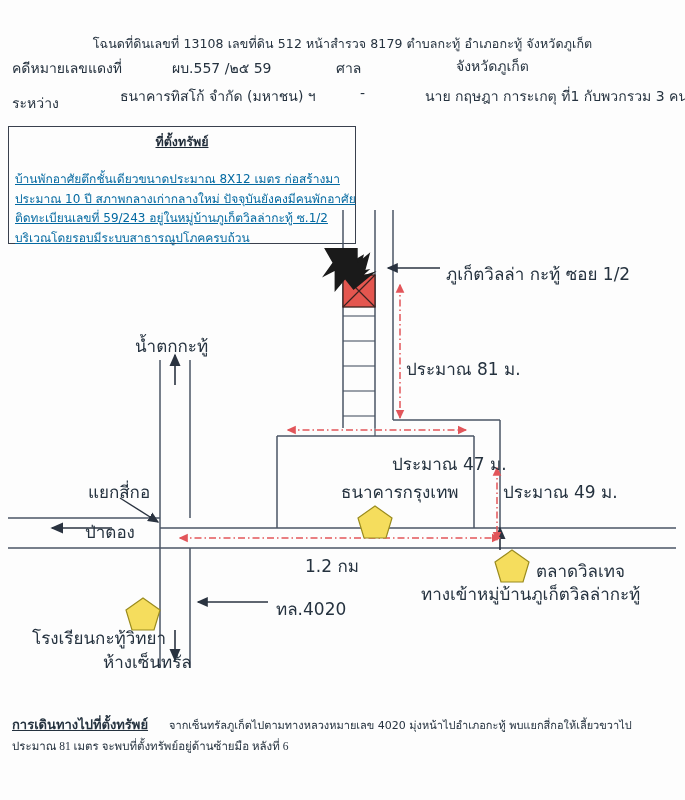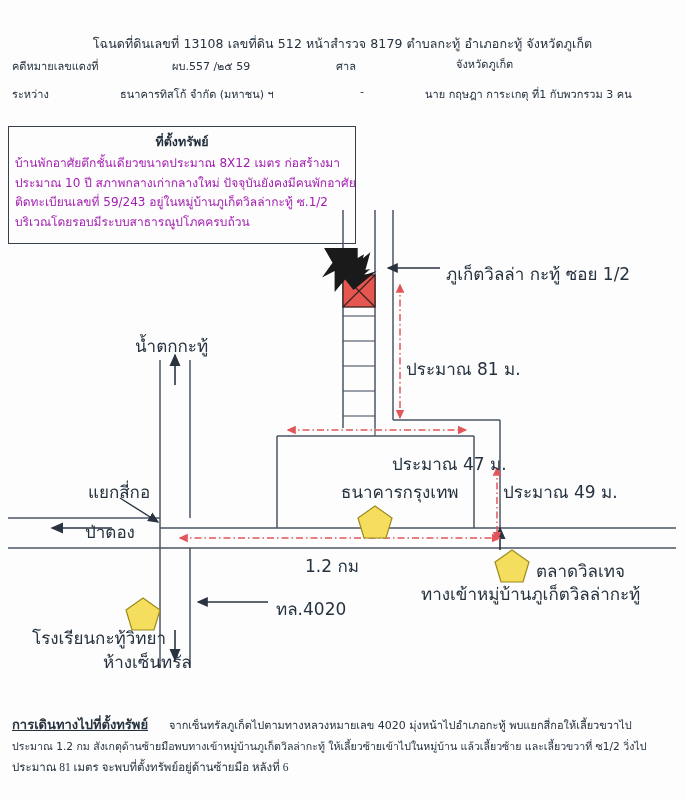--- a/index.html
+++ b/index.html
@@ -30,58 +30,60 @@
     left: 0;
     width: 685px;
     text-align: center;
     font-size: 12.5px;
     letter-spacing: .1px;
     color: #25323f;
     margin-top: 24px;
   }
   .case-row {
     position: absolute;
-    font-size: 11px;
+    font-size: 14px;
     color: #25323f;
     white-space: nowrap;
   }
   .case-label-1 { top: 57px; left: 12px; }
   .case-value-1 { top: 57px; left: 172px; }
   .case-court   { top: 57px; left: 336px; }
   .case-prov    { top: 55px; left: 456px; }
 
-  .case-label-2 { top: 85px; left: 12px; }
+  .case-label-2 { top: 92px; left: 12px; }
   .case-value-2 { top: 85px; left: 120px; }
   .case-dash    { top: 85px; left: 360px; }
   .case-party   { top: 85px; left: 425px; }
 
   
   .prop-box {
     position: absolute;
     left: 8px;
     top: 126px;
     width: 348px;
     height: 118px;
     border: 1.3px solid #39404d;
     background: #fdfdfd;
     box-sizing: border-box;
     padding: 5px 6px 0 6px;
   }
   .prop-box .title {
     text-align: center;
     font-size: 12.5px;
     font-weight: bold;
-    margin-bottom: 2px;
+    text-decoration: underline;
+    margin-bottom: 18px;
     color: #1f2b38;
   }
   .prop-box .line {
     font-size: 12px;
     line-height: 19.5px;
-    color: #a21caf;
+    color: #0369a1;
     white-space: nowrap;
+    text-decoration: underline;
   }
 
   
   .map {
     position: absolute;
     left: 0;
     top: 120px;
     width: 685px;
     height: 580px;
   }
@@ -246,17 +248,16 @@
     <div class="mlabel" style="left:276px; top:475px;">ทล.4020</div>
     <div class="mlabel" style="left:103px; top:528px;">ห้างเซ็นทรัล</div>
   </div>
 
   <div class="foot">
     <div class="foot-line l1">
       <span class="lead">การเดินทางไปที่ตั้งทรัพย์</span>
       <span style="display:inline-block;width:14px"></span>
       <span>จากเซ็นทรัลภูเก็ตไปตามทางหลวงหมายเลข 4020 มุ่งหน้าไปอำเภอกะทู้ พบแยกสี่กอให้เลี้ยวขวาไป</span>
     </div>
-    <div class="foot-line l2">ประมาณ 1.2 กม สังเกตุด้านซ้ายมือพบทางเข้าหมู่บ้านภูเก็ตวิลล่ากะทู้ ให้เลี้ยวซ้ายเข้าไปในหมู่บ้าน แล้วเลี้ยวซ้าย และเลี้ยวขวาที่ ซ1/2 วิ่งไป</div>
     <div class="foot-line l3">ประมาณ 81 เมตร จะพบที่ตั้งทรัพย์อยู่ด้านซ้ายมือ หลังที่ 6</div>
   </div>
 
 </div>
 
 </body></html>

